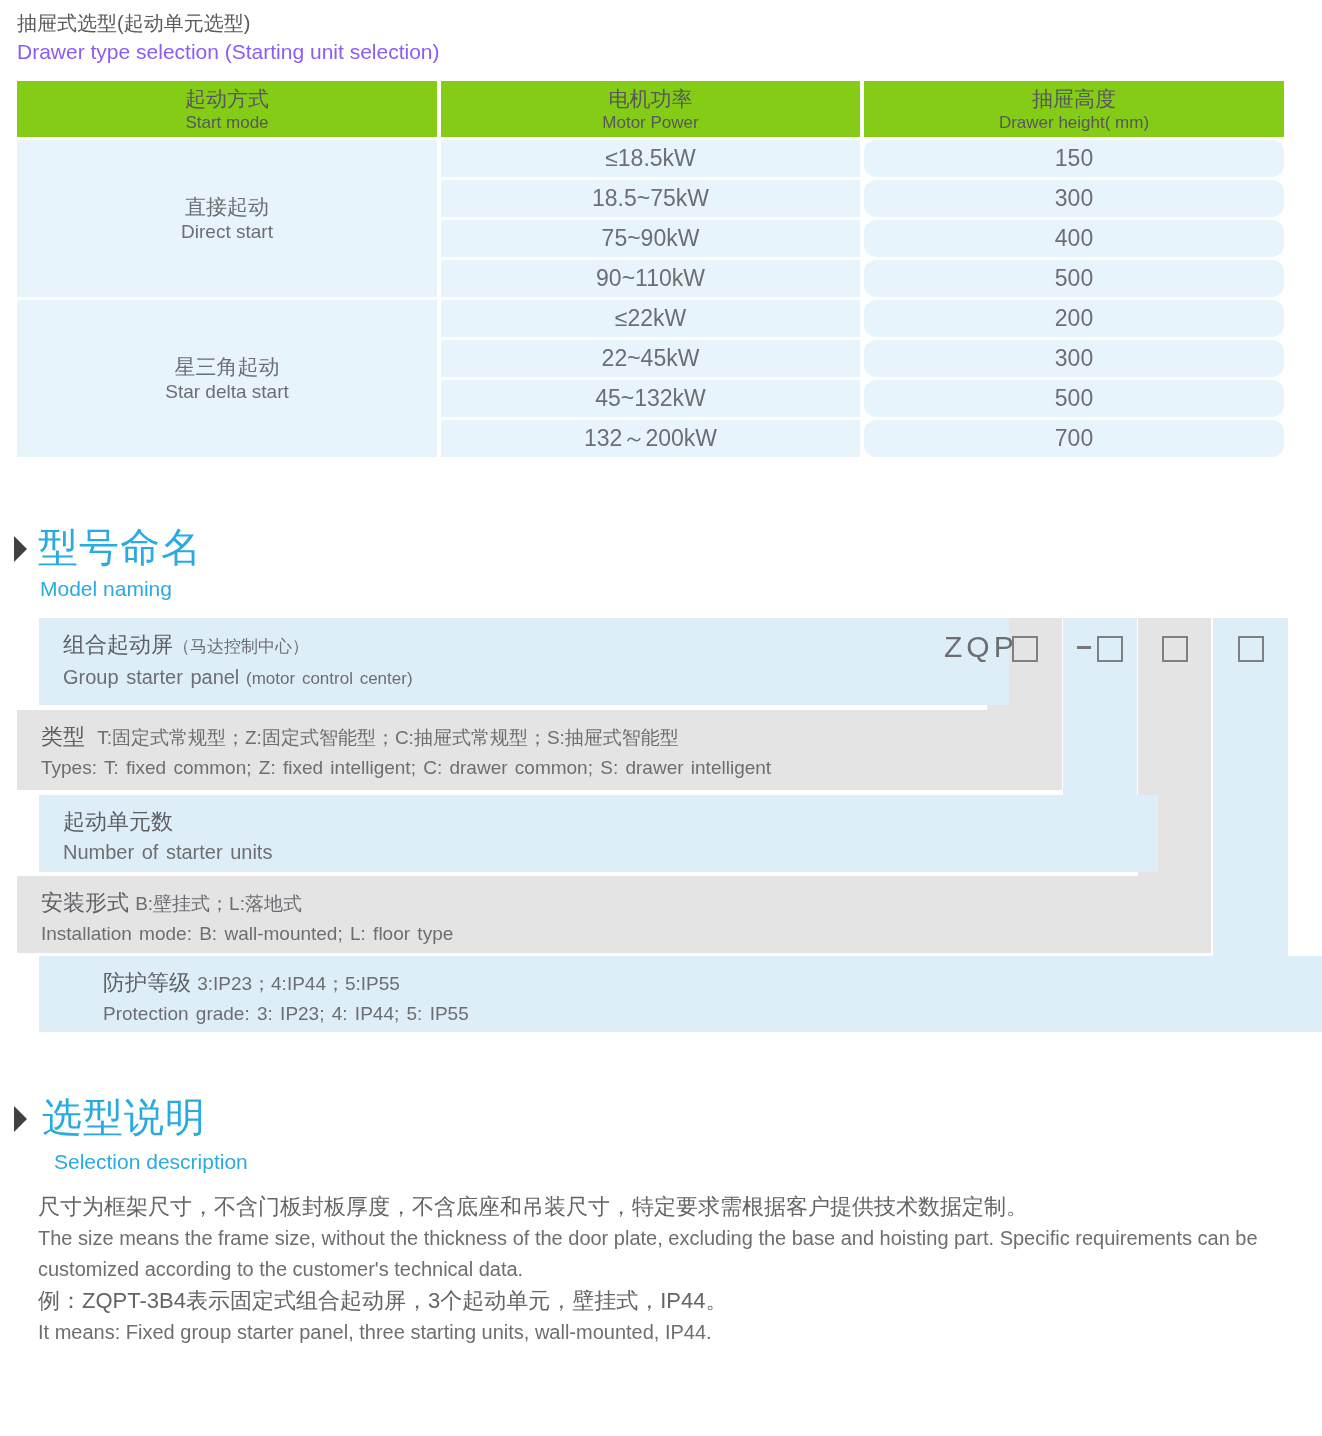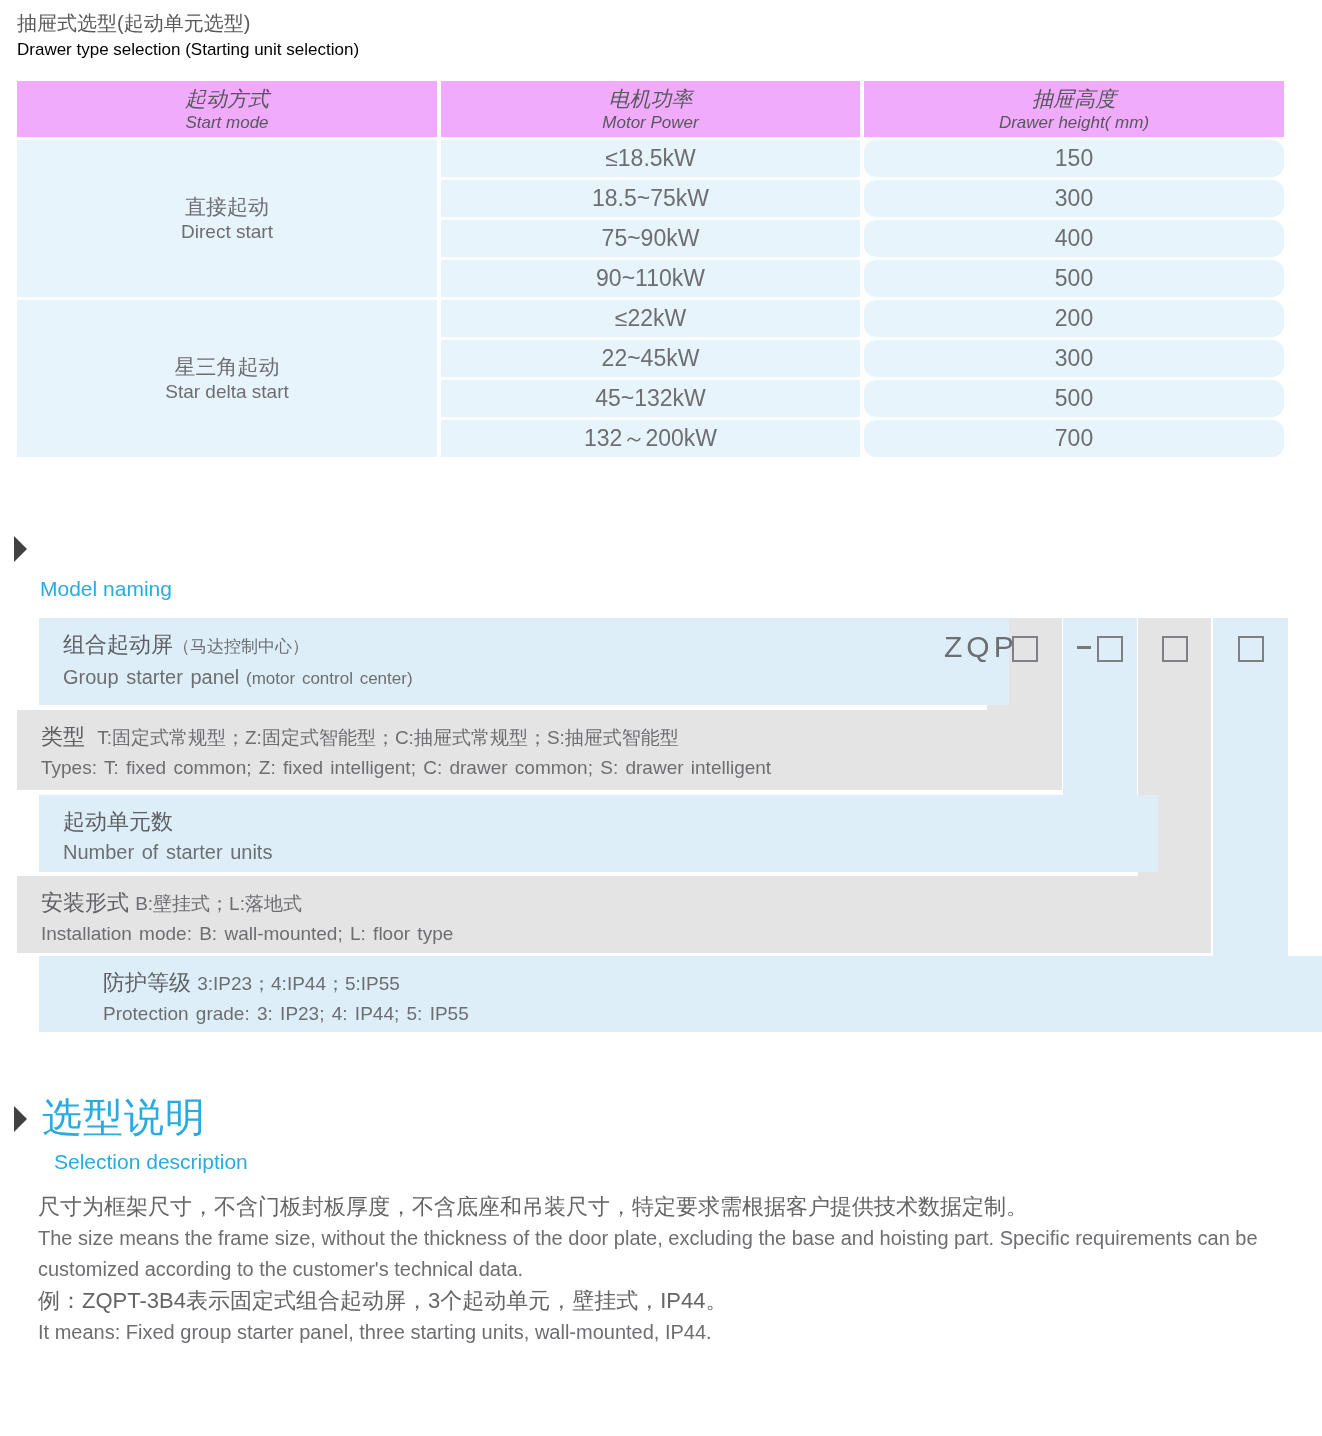--- a/index.html
+++ b/index.html
@@ -2,28 +2,28 @@
 <html><head>
 <meta charset="utf-8">
 <style>
   html,body{margin:0;padding:0;background:#ffffff;}
   .page{position:relative;width:1322px;height:1436px;background:#ffffff;overflow:hidden;
         font-family:"Liberation Sans","DejaVu Sans",sans-serif;}
   .abs{position:absolute;}
 
   
   .doc-title-cn{left:17px;top:10px;font-size:20px;color:#58595b;}
-  .doc-title-en{left:17px;top:40px;font-size:17px;color:#000000;}
+  .doc-title-en{left:17px;top:40px;font-size:21px;color:#8b5cf6;}
 
   
   .sel-table{left:17px;top:81px;display:grid;
              grid-template-columns:420px 419px 420px;
              grid-template-rows:56px repeat(8,37px);
              gap:3px 4px;}
-  .th{background:#f0abfc;display:flex;flex-direction:column;align-items:center;justify-content:center;font-style:italic;}
+  .th{background:#84cc16;display:flex;flex-direction:column;align-items:center;justify-content:center;}
   .th-cn{font-size:21px;color:#57585b;line-height:26px;}
   .th-en{font-size:17px;color:#57585b;line-height:21px;}
   .cell{background:#e8f4fc;display:flex;align-items:center;justify-content:center;color:#6d6e71;}
   .cell.mode{flex-direction:column;}
   .mode-cn{font-size:21px;color:#6d6e71;line-height:27px;}
   .mode-en{font-size:19px;color:#6d6e71;line-height:24px;}
   .power{font-size:23px;}
   .hval{font-size:23px;border-radius:12px;}
 
   
@@ -100,20 +100,21 @@
     <div class="cell hval" style="grid-area:6/3">200</div>
     <div class="cell power" style="grid-area:7/2">22~45kW</div>
     <div class="cell hval" style="grid-area:7/3">300</div>
     <div class="cell power" style="grid-area:8/2">45~132kW</div>
     <div class="cell hval" style="grid-area:8/3">500</div>
     <div class="cell power" style="grid-area:9/2">132～200kW</div>
     <div class="cell hval" style="grid-area:9/3">700</div>
   </div>
 
   <div class="abs sec-arrow" style="left:14px;top:536px;"></div>
+  <div class="abs sec-cn" style="left:38px;top:520px;">型号命名</div>
   <div class="abs sec-en" style="left:40px;top:577px;">Model naming</div>
 
   <div class="abs diagram">
 
     <div class="strip gray" style="left:970px;width:75px;height:172px;">
       <div class="mbox"></div>
     </div>
     <div class="strip blue" style="left:1046px;width:74px;height:254px;">
       <div class="dash"></div>
       <div class="mbox"></div>

